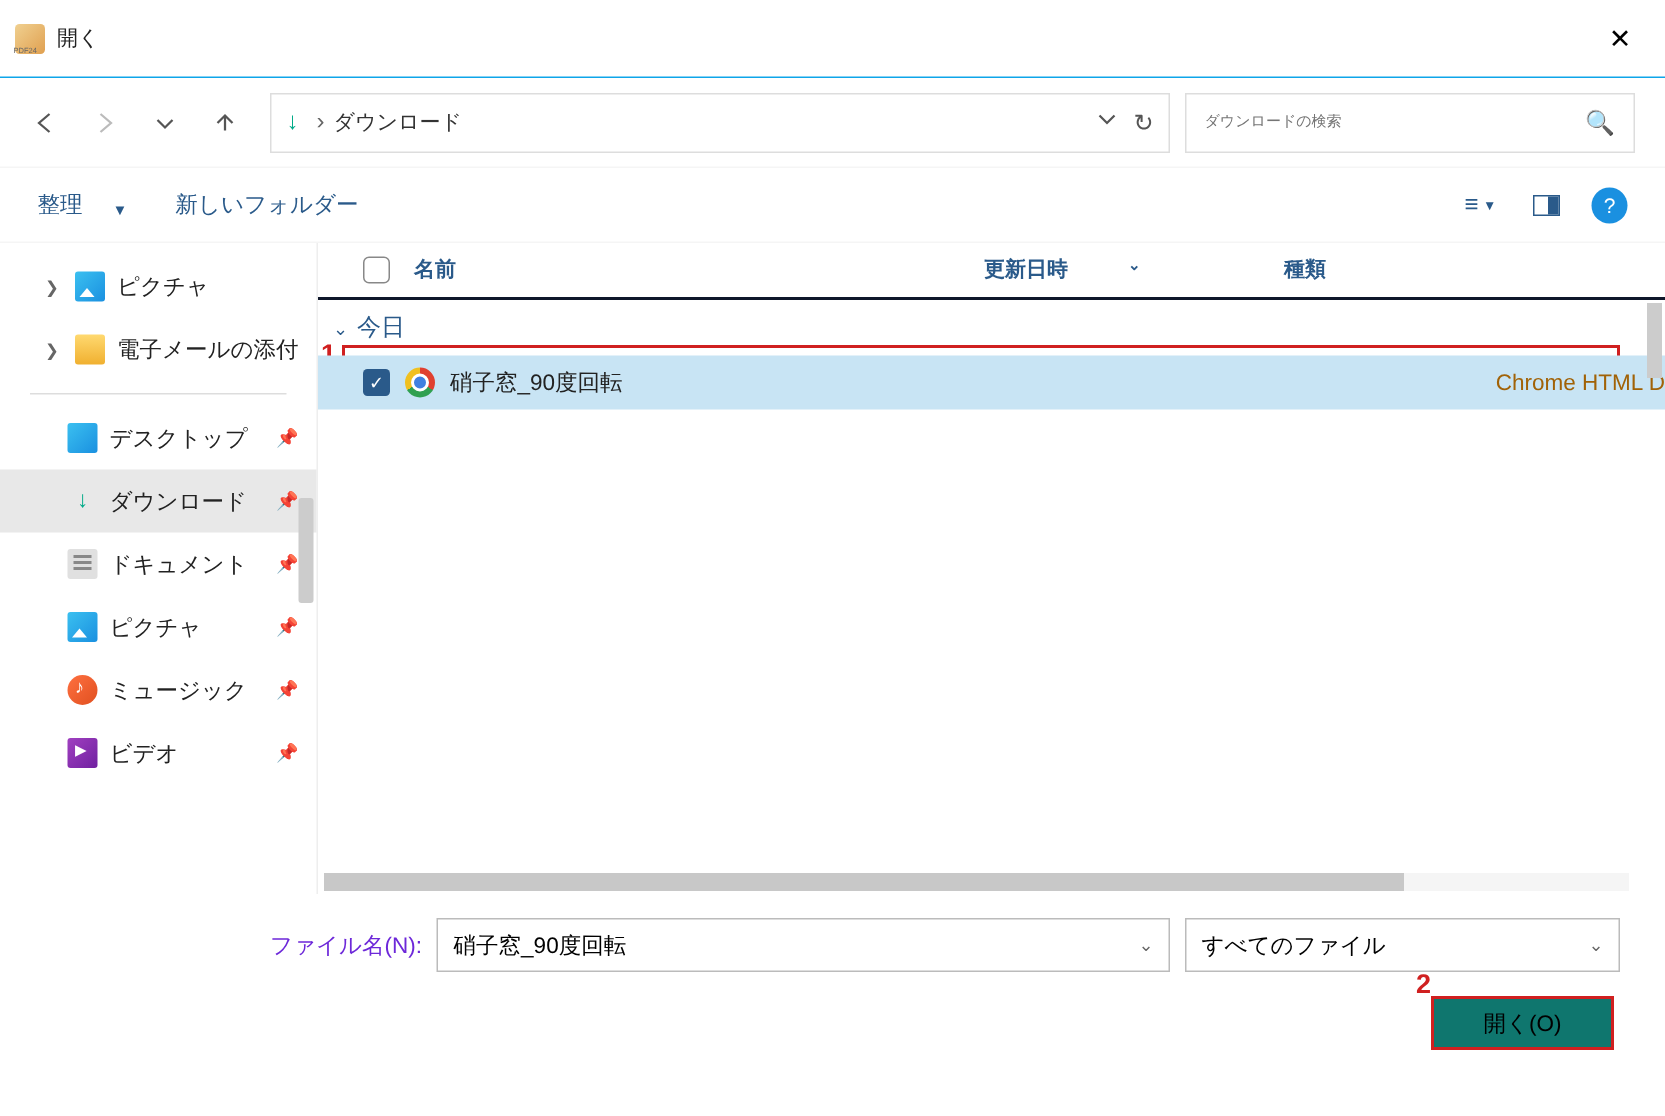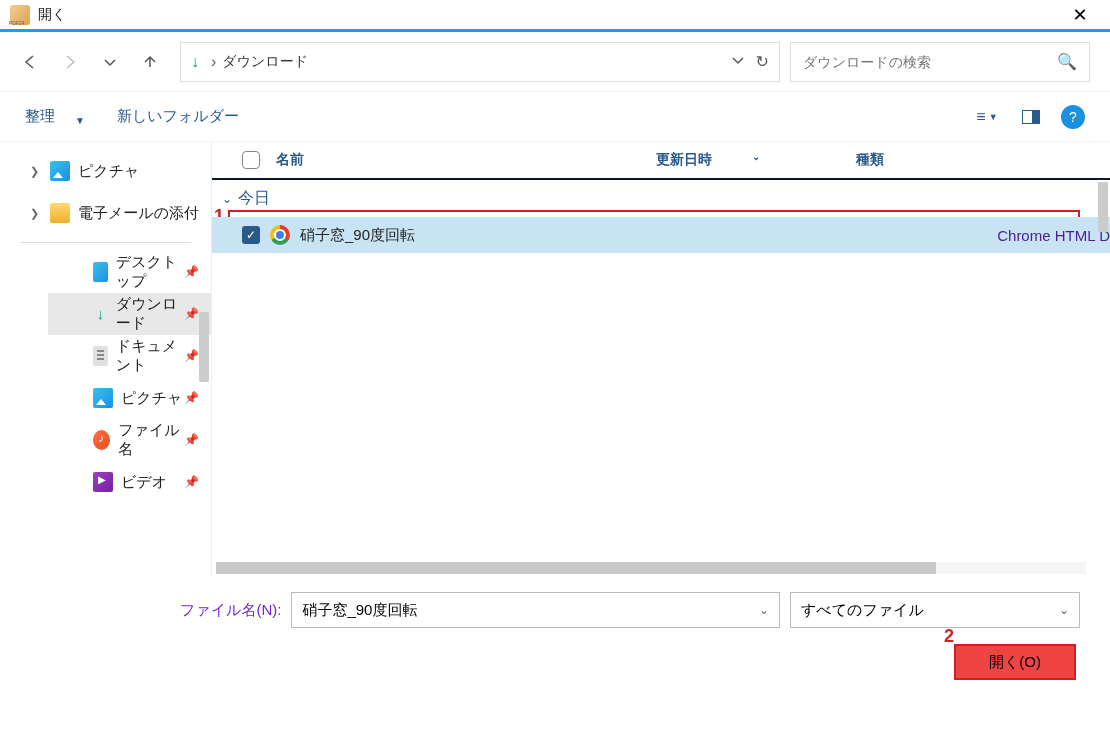--- a/index.html
+++ b/index.html
@@ -1,34 +1,34 @@
 <!DOCTYPE html>
 <html><head>
 <meta charset="utf-8">
 <style>
 * { box-sizing: border-box; margin: 0; padding: 0; font-family: "Yu Gothic UI", "Meiryo", sans-serif; }
 body { background: #fff; width: 1110px; height: 744px; overflow: hidden; position: relative; }
 
-.titlebar { height: 32px; display: flex; align-items: center; padding: 4px 10px; border-bottom: 3px solid #0ea5e9; }
+.titlebar { height: 52px; display: flex; align-items: center; padding: 4px 10px; border-bottom: 1px solid #0ea5e9; }
 .titlebar .app-icon { width: 20px; height: 20px; background: linear-gradient(135deg,#f0d090,#e0a050); border-radius: 3px; margin-right: 8px; position: relative; }
 .titlebar .app-icon::after { content:"PDF24"; position:absolute; font-size:5px; bottom:-1px; left:-1px; color:#666; }
 .titlebar .title { font-size: 14px; color: #222; flex:1; }
 .titlebar .close { width: 40px; text-align: center; font-size: 18px; cursor: pointer; }
 
 .navbar { height: 60px; display:flex; align-items:center; padding: 0 20px; gap: 10px; border-bottom:1px solid #f5f5f5; }
 .nav-arrows { display:flex; gap: 20px; align-items:center; margin-right:10px; }
 .nav-arrow { width:20px; height:20px; display:flex; align-items:center; justify-content:center; color:#555; cursor:pointer; }
 .addr-bar { flex:1; display:flex; align-items:center; border:1px solid #ddd; height:40px; padding:0 10px; }
 .addr-bar .dl-icon { color:#0a8; font-weight:bold; margin-right:6px; }
 .addr-bar .sep { color:#666; margin:0 6px; }
 .addr-bar .path { color:#333; font-size:14px; flex:1; }
 .addr-bar .drop { color:#555; margin:0 10px; cursor:pointer; }
 .addr-bar .refresh { color:#555; cursor:pointer; font-size:16px; }
 .search-box { width:300px; height:40px; border:1px solid #ddd; display:flex; align-items:center; padding:0 12px; }
-.search-box input { border:none; outline:none; flex:1; font-size:14px; color:#3b82f6; }
+.search-box input { border:none; outline:none; flex:1; font-size:10px; color:#3b82f6; }
 .search-box .sicon { color:#555; }
 
 .toolbar { height:50px; display:flex; align-items:center; padding:0 25px; border-bottom:1px solid #f5f5f5; }
 .toolbar .org { color:#2a5a8a; font-size:15px; cursor:pointer; display:flex; align-items:flex-end; gap:20px; }
 .toolbar .newf { color:#2a5a8a; font-size:15px; margin-left:32px; cursor:pointer; }
 .toolbar .spacer { flex:1; }
 .toolbar .tbtn { width:36px; height:36px; display:flex; align-items:center; justify-content:center; color:#2a5a8a; cursor:pointer; margin-left:8px; }
 .toolbar .help { width:24px; height:24px; border-radius:50%; background:#1a90e0; color:#fff; display:flex; align-items:center; justify-content:center; font-size:14px; margin-left:12px; cursor:pointer; }
 
 .body-area { display:flex; height: 434px; }
@@ -42,51 +42,51 @@
 .tree-item.desk .fico { background:linear-gradient(135deg,#3bc0f0,#1a90e0); }
 .tree-item.dl .fico { background:none; color:#0a8; font-weight:bold; text-align:center; line-height:20px; }
 .tree-item.doc .fico { background:#e0e0e0; position:relative; }
 .tree-item.doc .fico::after { content:""; position:absolute; top:4px; left:4px; right:4px; height:2px; background:#888; box-shadow:0 4px 0 #888, 0 8px 0 #888; }
 .tree-item.music .fico { background:linear-gradient(135deg,#ff7040,#e05020); border-radius:50%; position:relative; }
 .tree-item.music .fico::after { content:"♪"; color:#fff; position:absolute; left:5px; top:1px; font-size:12px; }
 .tree-item.video .fico { background:linear-gradient(135deg,#a040c0,#7020a0); position:relative; }
 .tree-item.video .fico::after { content:"▶"; color:#fff; position:absolute; left:5px; top:2px; font-size:10px; }
 .pin { margin-left:auto; margin-right:12px; color:#888; font-size:12px; }
 .sidebar hr { border:none; border-top:1px solid #ddd; margin:8px 20px; }
-.qa .tree-item { padding-left:45px;margin-left:48px; }
+.qa .tree-item { padding-left:45px; }
 .qa .tree-item.active { background:#e8e8e8; }
 .side-scroll { position:absolute; right:2px; top:170px; width:10px; height:70px; background:#ccc; border-radius:2px; }
 
 .main { flex:1; position:relative; overflow:hidden; }
 .cols { display:flex; align-items:center; height:38px; padding-left:30px; color:#2a5a8a; font-size:14px; border-bottom:2px solid #0f172a;font-weight:bold; }
 .cols .chk { width:18px; height:18px; border:1.5px solid #888; border-radius:4px; margin-right:16px; }
 .cols .c-name { width:380px; }
 .cols .c-date { width:200px; display:flex; align-items:flex-start; gap:40px; }
 .cols .c-type { }
 .group-hdr { display:flex; align-items:center; padding:8px 0 8px 10px; color:#2a5a8a; font-size:16px; }
 .group-hdr .gchev { font-size:12px; margin-right:6px; }
 .file-row { display:flex; align-items:center; height:36px; background:#c8e4f4; padding-left:30px; font-size:15px; color:#222; position:relative; }
 .file-row .fchk { width:18px; height:18px; background:#2a5a8a; border-radius:3px; display:flex; align-items:center; justify-content:center; color:#fff; font-size:12px; margin-right:10px; }
 .file-row .chrome-ico { width:20px; height:20px; border-radius:50%; background:conic-gradient(#e04030 0 120deg,#30a050 120deg 240deg,#f0c020 240deg 360deg); position:relative; margin-right:10px; }
 .file-row .chrome-ico::after { content:""; position:absolute; top:4px; left:4px; width:12px; height:12px; background:#4080e0; border:2px solid #fff; border-radius:50%; box-sizing:border-box; }
 .file-row .fname { flex:1; }
-.file-row .ftype { color:#4c1d95; }
+.file-row .ftype { color:#a16207; }
 .anno-box { position:absolute; border:2px solid #d02020; pointer-events:none; }
 .anno-num { position:absolute; color:#d02020; font-weight:bold; font-size:18px; pointer-events:none; }
 .hscroll { position:absolute; bottom:2px; left:4px; right:24px; height:12px; background:#f5f5f5; }
 .hscroll-thumb { height:100%; width:720px; background:#c8c8c8; margin-left:0; }
 .vscroll { position:absolute; right:2px; top:40px; width:10px; height:50px; background:#ccc; }
 
 .footer { padding:16px 30px; }
 .fn-row { display:flex; align-items:center; gap:10px; margin-bottom:16px; }
 .fn-label { font-size:15px; color:#6d28d9; margin-left:150px; }
 .fn-input { flex:1; height:36px; border:1px solid #bbb; padding:0 10px; font-size:15px; display:flex; align-items:center; justify-content:space-between; }
 .fn-filter { width:290px; height:36px; border:1px solid #bbb; padding:0 10px; font-size:15px; display:flex; align-items:center; justify-content:space-between; }
 .btn-row { display:flex; justify-content:flex-end; gap:14px; padding-right:4px; position:relative; }
-.btn { width:122px; height:36px; border:1px solid #bbb; background:#ef4444; font-size:15px; cursor:pointer; }
+.btn { width:122px; height:36px; border:1px solid #bbb; background:#0f766e; font-size:15px; cursor:pointer; }
 .btn.primary { }
 .anno-open { border:2px solid #d02020 !important; }
 
 svg.arrow { width:16px; height:16px; }
 </style>
 </head>
 <body>
 
 <div class="titlebar">
   <div class="app-icon"></div>
@@ -177,21 +177,21 @@
         <span>ドキュメント</span>
         <span class="pin">📌</span>
       </div>
       <div class="tree-item pic">
         <span class="fico"></span>
         <span>ピクチャ</span>
         <span class="pin">📌</span>
       </div>
       <div class="tree-item music">
         <span class="fico"></span>
-        <span>ファイル名</span>
+        <span>ミュージック</span>
         <span class="pin">📌</span>
       </div>
       <div class="tree-item video">
         <span class="fico"></span>
         <span>ビデオ</span>
         <span class="pin">📌</span>
       </div>
     </div>
     <div class="side-scroll"></div>
   </div>

